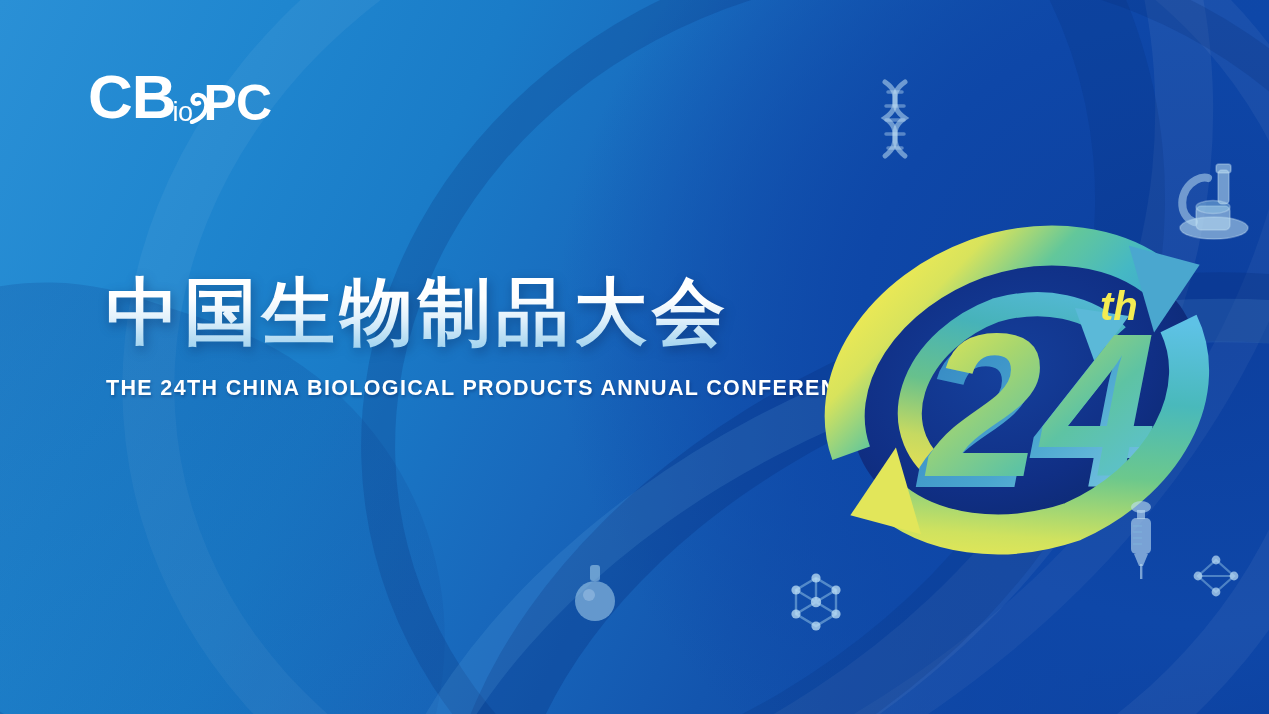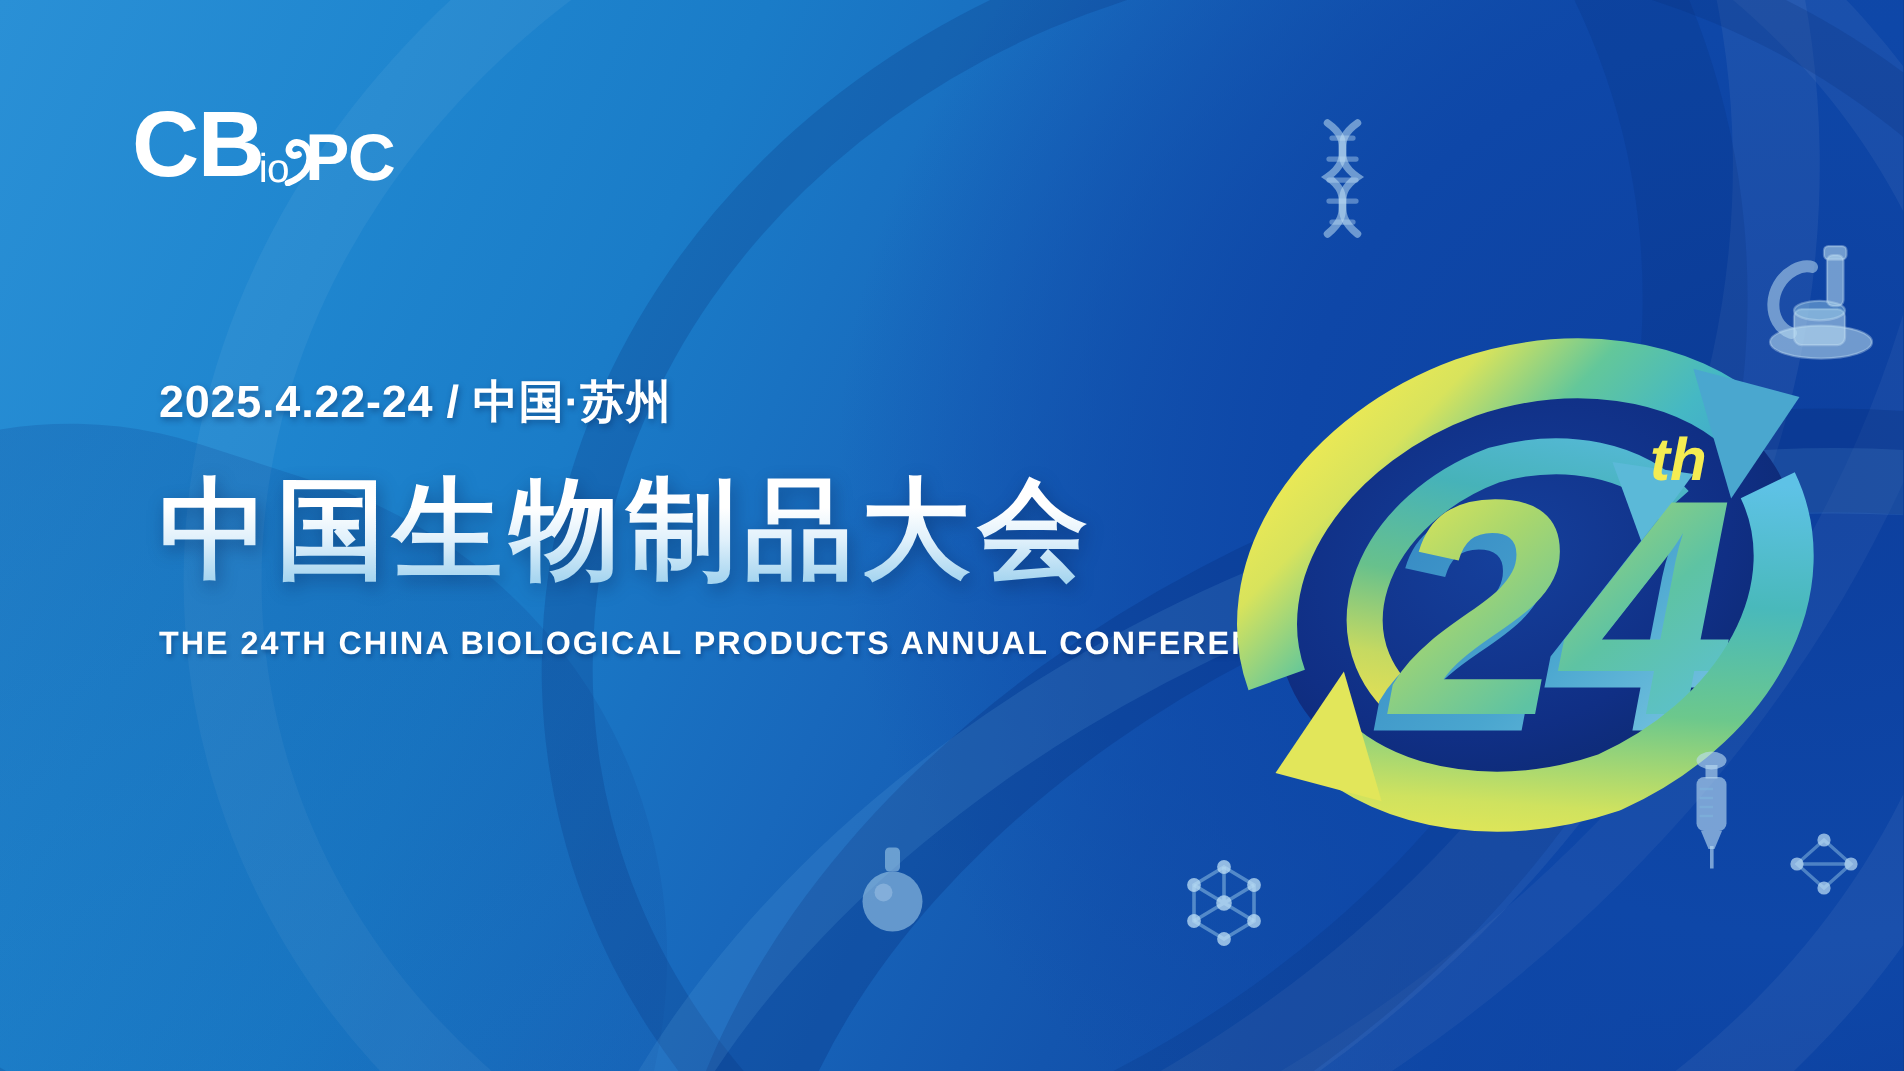--- a/index.html
+++ b/index.html
@@ -95,21 +95,21 @@
   #logo .io {
     font-size:27px; font-weight:normal;
     position:relative; left:-3px; bottom:2px;
     letter-spacing:-0.5px;
   }
   #logo .swash {
     position:relative; left:-7px; bottom:4px;
     width:22px; height:40px;
   }
   #logo .pc {
-    font-size:44px; font-weight:bold; letter-spacing:-1px;
+    font-size:50px; font-weight:bold; letter-spacing:-1px;
     position:relative; left:-14px;
   }
 
   
   #headline {
     position:absolute;
     left:106px; top:248px;
     width:700px;
   }
   .line1 {
@@ -182,21 +182,20 @@
     <span class="swash">
       <svg viewBox="0 0 22 40" width="22" height="40" aria-hidden="true">
         <path d="M3 38 C14 34 19 26 17 18 C15 10 6 9 4 14 C2.5 18 6 21 10 19" fill="none" stroke="#ffffff" stroke-width="4.4" stroke-linecap="round"></path>
       </svg>
     </span>
     <span class="pc">PC</span>
   </div>
 
   <div id="headline">
     <div class="line1">
-      <span class="datecity">2025.4.22-24 / 中国·苏州</span>
     </div>
     <div class="maintitle">中国生物制品大会</div>
     <div class="subtitle">THE 24TH CHINA BIOLOGICAL PRODUCTS ANNUAL CONFERENCE</div>
   </div>
 
   <div id="emblem">
     <svg viewBox="0 0 450 420" aria-hidden="true">
       <defs>
         <linearGradient id="gRing" x1="0%" y1="10%" x2="100%" y2="90%">
           <stop offset="0%" stop-color="#f5ec52"></stop>

